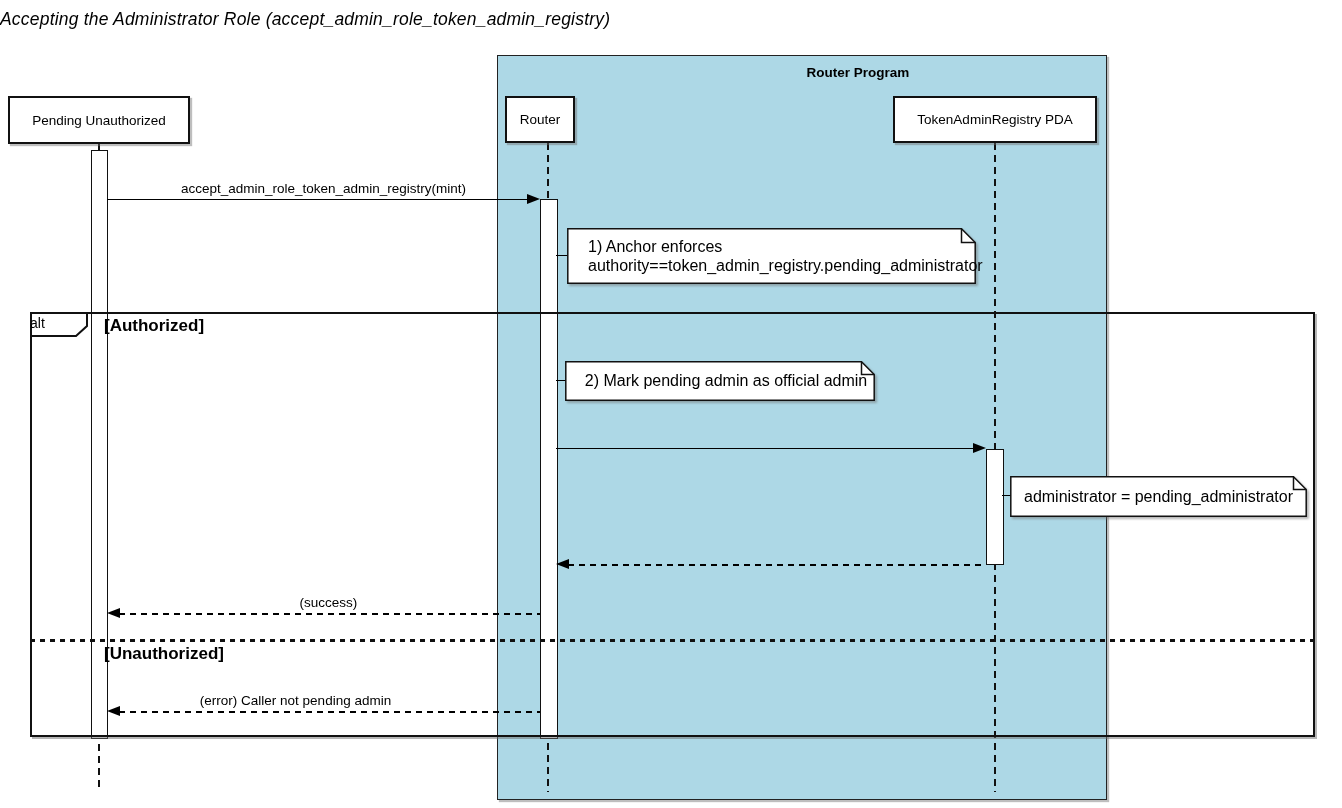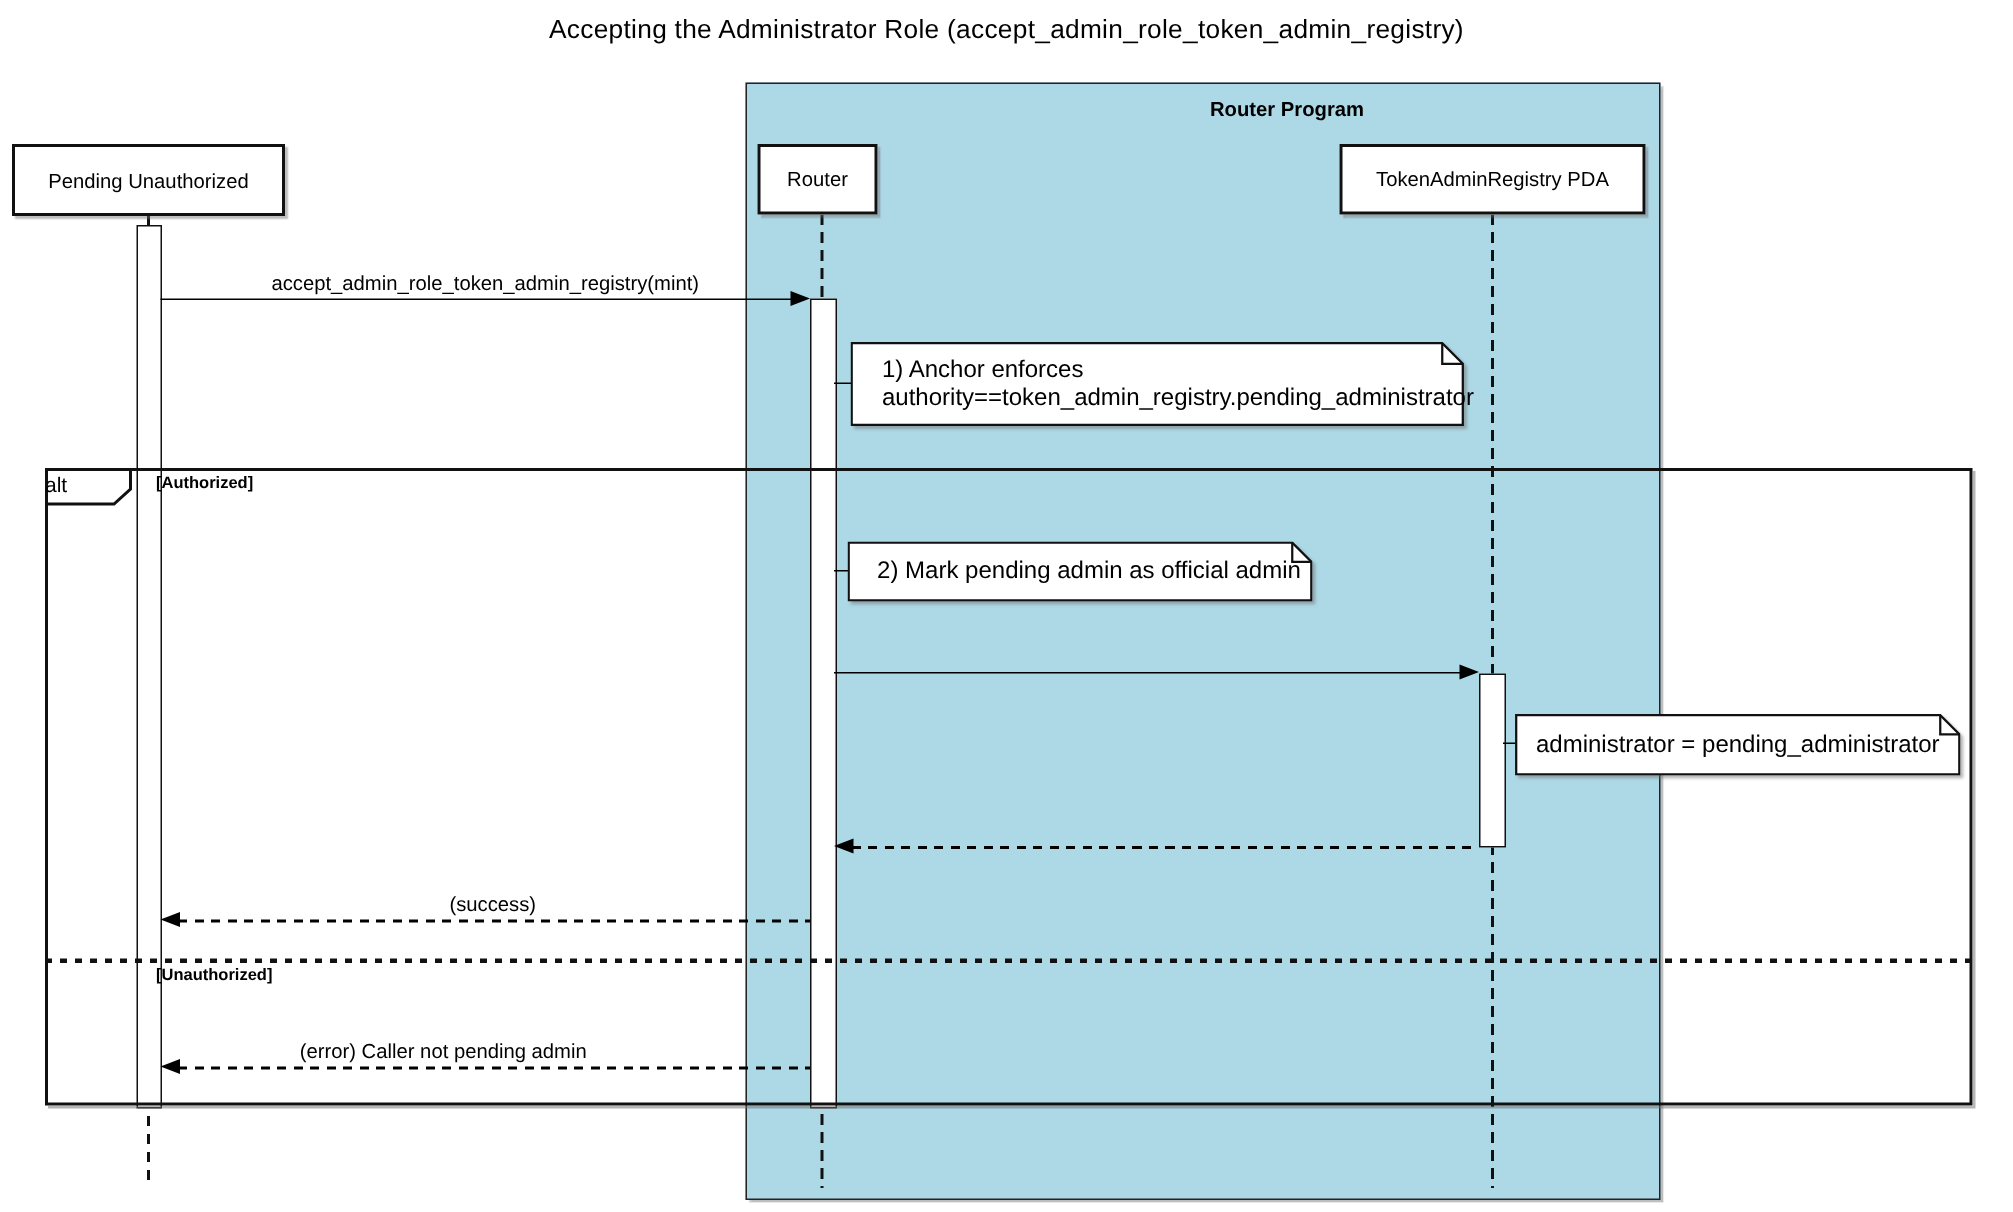--- a/index.html
+++ b/index.html
@@ -9,24 +9,25 @@
     height: 808px;
     background: #ffffff;
     font-family: "Liberation Sans", sans-serif;
     color: #000;
     overflow: hidden;
   }
   .abs { position: absolute; }
 
   .title {
     left: 0; right: 0; top: 9px;
-    text-align: center;
+    text-align: left;
     font-size: 17.5px;
     letter-spacing: 0.2px;
     z-index: 8;
+    font-style: italic;
   }
 
   
   .program-box {
     left: 497px; top: 55px; width: 608px; height: 743px;
     background: #ADD8E6;
     border: 1.5px solid #222;
     box-shadow: 2px 2px 1px rgba(110,110,110,0.45);
     z-index: 1;
   }
@@ -62,41 +63,41 @@
   .participant {
     background: #ffffff;
     border: 2px solid #111;
     box-shadow: 2px 2px 1px rgba(110,110,110,0.45);
     display: flex; align-items: center; justify-content: center;
     font-size: 13.5px;
     z-index: 4;
     box-sizing: border-box;
   }
   #p-pa     { left: 8px;   top: 96px; width: 182px; height: 48px; }
-  #p-router { left: 505px; top: 96px; width: 80px;  height: 47px; }
+  #p-router { left: 505px; top: 96px; width: 70px;  height: 47px; }
   #p-tar    { left: 893px; top: 96px; width: 204px; height: 47px; }
 
   
   .alt-frame {
     left: 30px; top: 312px; width: 1285px; height: 425px;
     border: 2px solid #111;
     box-shadow: 2px 2px 0 rgba(110,110,110,0.5);
     z-index: 5;
     box-sizing: border-box;
     pointer-events: none;
   }
   .alt-pentagon { left: 30px; top: 312px; z-index: 6; }
   .alt-operator {
     left: 30px; top: 315px; width: 48px;
     text-align: left;
     font-weight: normal; font-size: 14px;
     z-index: 7;
   }
   .guard {
-    font-weight: bold; font-size: 11px;
+    font-weight: bold; font-size: 17px;
     z-index: 7;
   }
   #guard-auth   { left: 104px; top: 316px; }
   #guard-unauth { left: 104px; top: 644px; }
   .divider {
     left: 30px; top: 639px; width: 1285px; height: 3px;
     background: repeating-linear-gradient(90deg, #111 0 5px, transparent 5px 10px);
     z-index: 6;
   }
 

